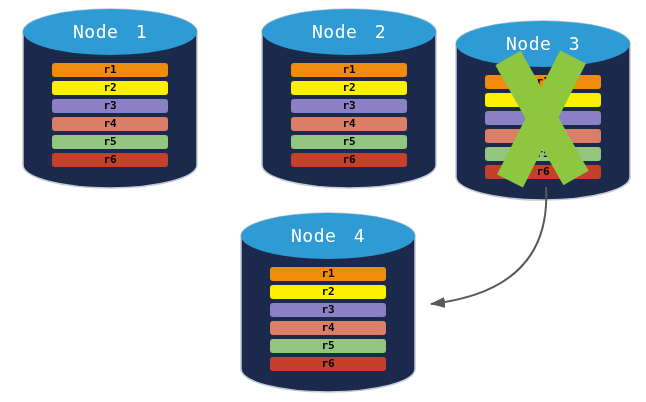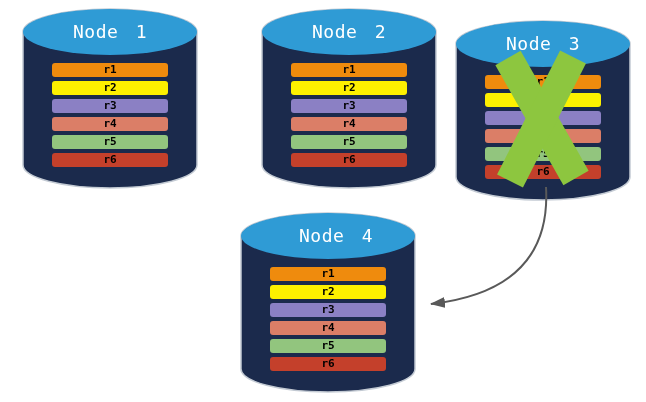--- a/index.html
+++ b/index.html
@@ -5,21 +5,21 @@
   html,body{margin:0;padding:0;}
   body{
     width:646px;height:402px;background:#ffffff;position:relative;overflow:hidden;
     font-family:"DejaVu Sans Mono","Liberation Mono",monospace;
   }
   .canvas{position:absolute;inset:0;}
   .node{position:absolute;width:176px;height:182px;}
   .node-1{left:22px;top:8px;}
   .node-2{left:237px;top:8px;margin-left:24px;}
   .node-3{left:455px;top:20px;}
-  .node-4{left:240px;top:212px;padding-left:16px;}
+  .node-4{left:240px;top:212px;}
   .cyl{position:absolute;left:0;top:0;width:176px;height:182px;display:block;}
   .node-title{
     position:absolute;top:10px;left:0;right:0;height:28px;line-height:28px;
     text-align:center;color:#ffffff;font-weight:normal;font-size:18px;
     word-spacing:6px;letter-spacing:0.5px;
   }
   .records{position:absolute;top:55px;left:30px;width:116px;}
   .record{
     height:14px;line-height:14px;margin-bottom:4px;border-radius:3px;
     text-align:center;color:#000000;font-weight:bold;font-size:11px;

